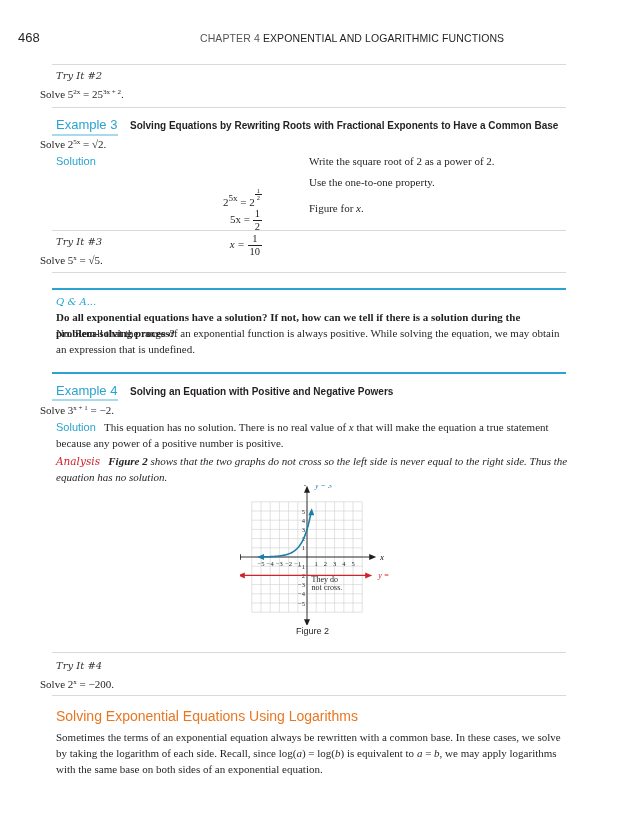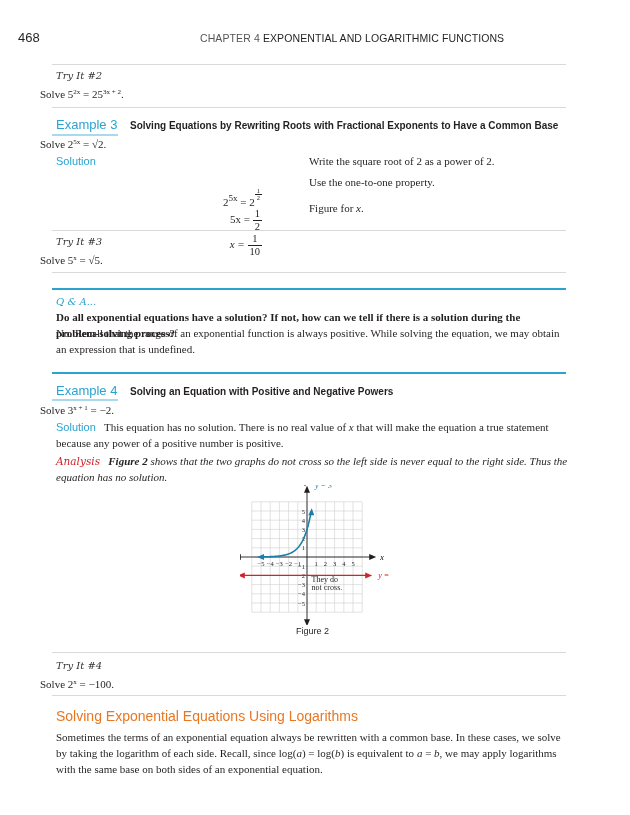--- a/index.html
+++ b/index.html
@@ -176,20 +176,20 @@
     <text x="75" y="2.8000000000000043" font-size="8" font-style="italic" fill="#1d7ea8" font-family="Liberation Serif, serif">y = 3<tspan dy="-3" font-size="5.5">x + 1</tspan></text>
     <text x="138.2" y="93.4" font-size="8" font-style="italic" fill="#d2232a" font-family="Liberation Serif, serif">y = −2</text>
     <text x="71.6" y="96.84" font-size="8" font-family="Liberation Serif, serif" fill="#231f20">They do</text>
     <text x="71.6" y="105.12" font-size="8" font-family="Liberation Serif, serif" fill="#231f20">not cross.</text>
   </svg>
 <div class="abs fig-caption sans">Figure 2</div>
 
 <div class="abs rule-grey" style="top:652px"></div>
 <div class="abs tryit-label" style="top:660px">Try It #4</div>
 <div class="abs body" style="top:676px">
-  <span>Solve 2</span><sup>x</sup><span> = −100.</span>
+  <span>Solve 2</span><sup>x</sup><span> = −200.</span>
 </div>
 <div class="abs rule-grey" style="top:695px"></div>
 
 <div class="abs section-heading sans">Solving Exponential Equations Using Logarithms</div>
 <div class="abs para" style="top:729px">
   <span>Sometimes the terms of an exponential equation always be rewritten with a common base. In these cases, we solve by taking the logarithm of each side. Recall, since log(</span><i>a</i><span>) = log(</span><i>b</i><span>) is equivalent to </span><i>a</i><span> = </span><i>b</i><span>, we may apply logarithms with the same base on both sides of an exponential equation.</span>
 </div>
 
 </body></html>

